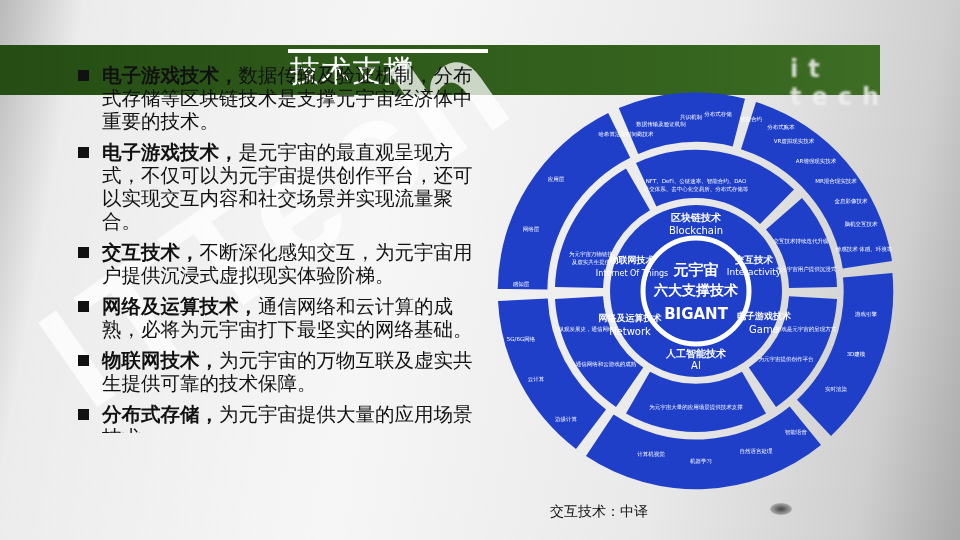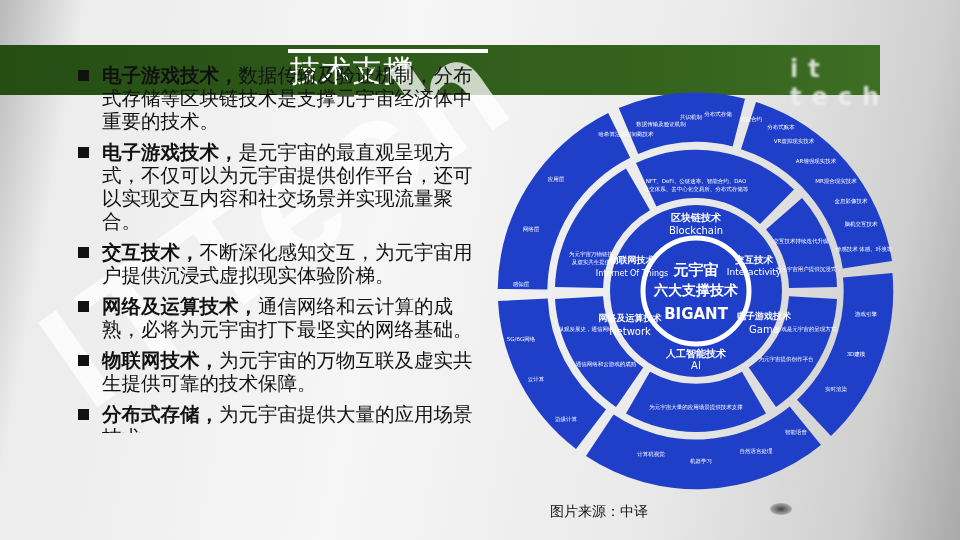--- a/index.html
+++ b/index.html
@@ -169,14 +169,14 @@
       <text x="-175" y="50" text-anchor="middle">5G/6G网络</text>
       <text x="-160" y="90" text-anchor="middle">云计算</text>
       <text x="-130" y="130" text-anchor="middle">边缘计算</text>
       <text x="-140" y="-110" text-anchor="middle">应用层</text>
       <text x="-165" y="-60" text-anchor="middle">网络层</text>
       <text x="-175" y="-5" text-anchor="middle">感知层</text>
     </g>
   </g>
 </svg>
 
-<div class="source">图片来源：中译</div>
+<div class="source">交互技术：中译</div>
 <div class="smudge"></div>
 
 </body></html>

